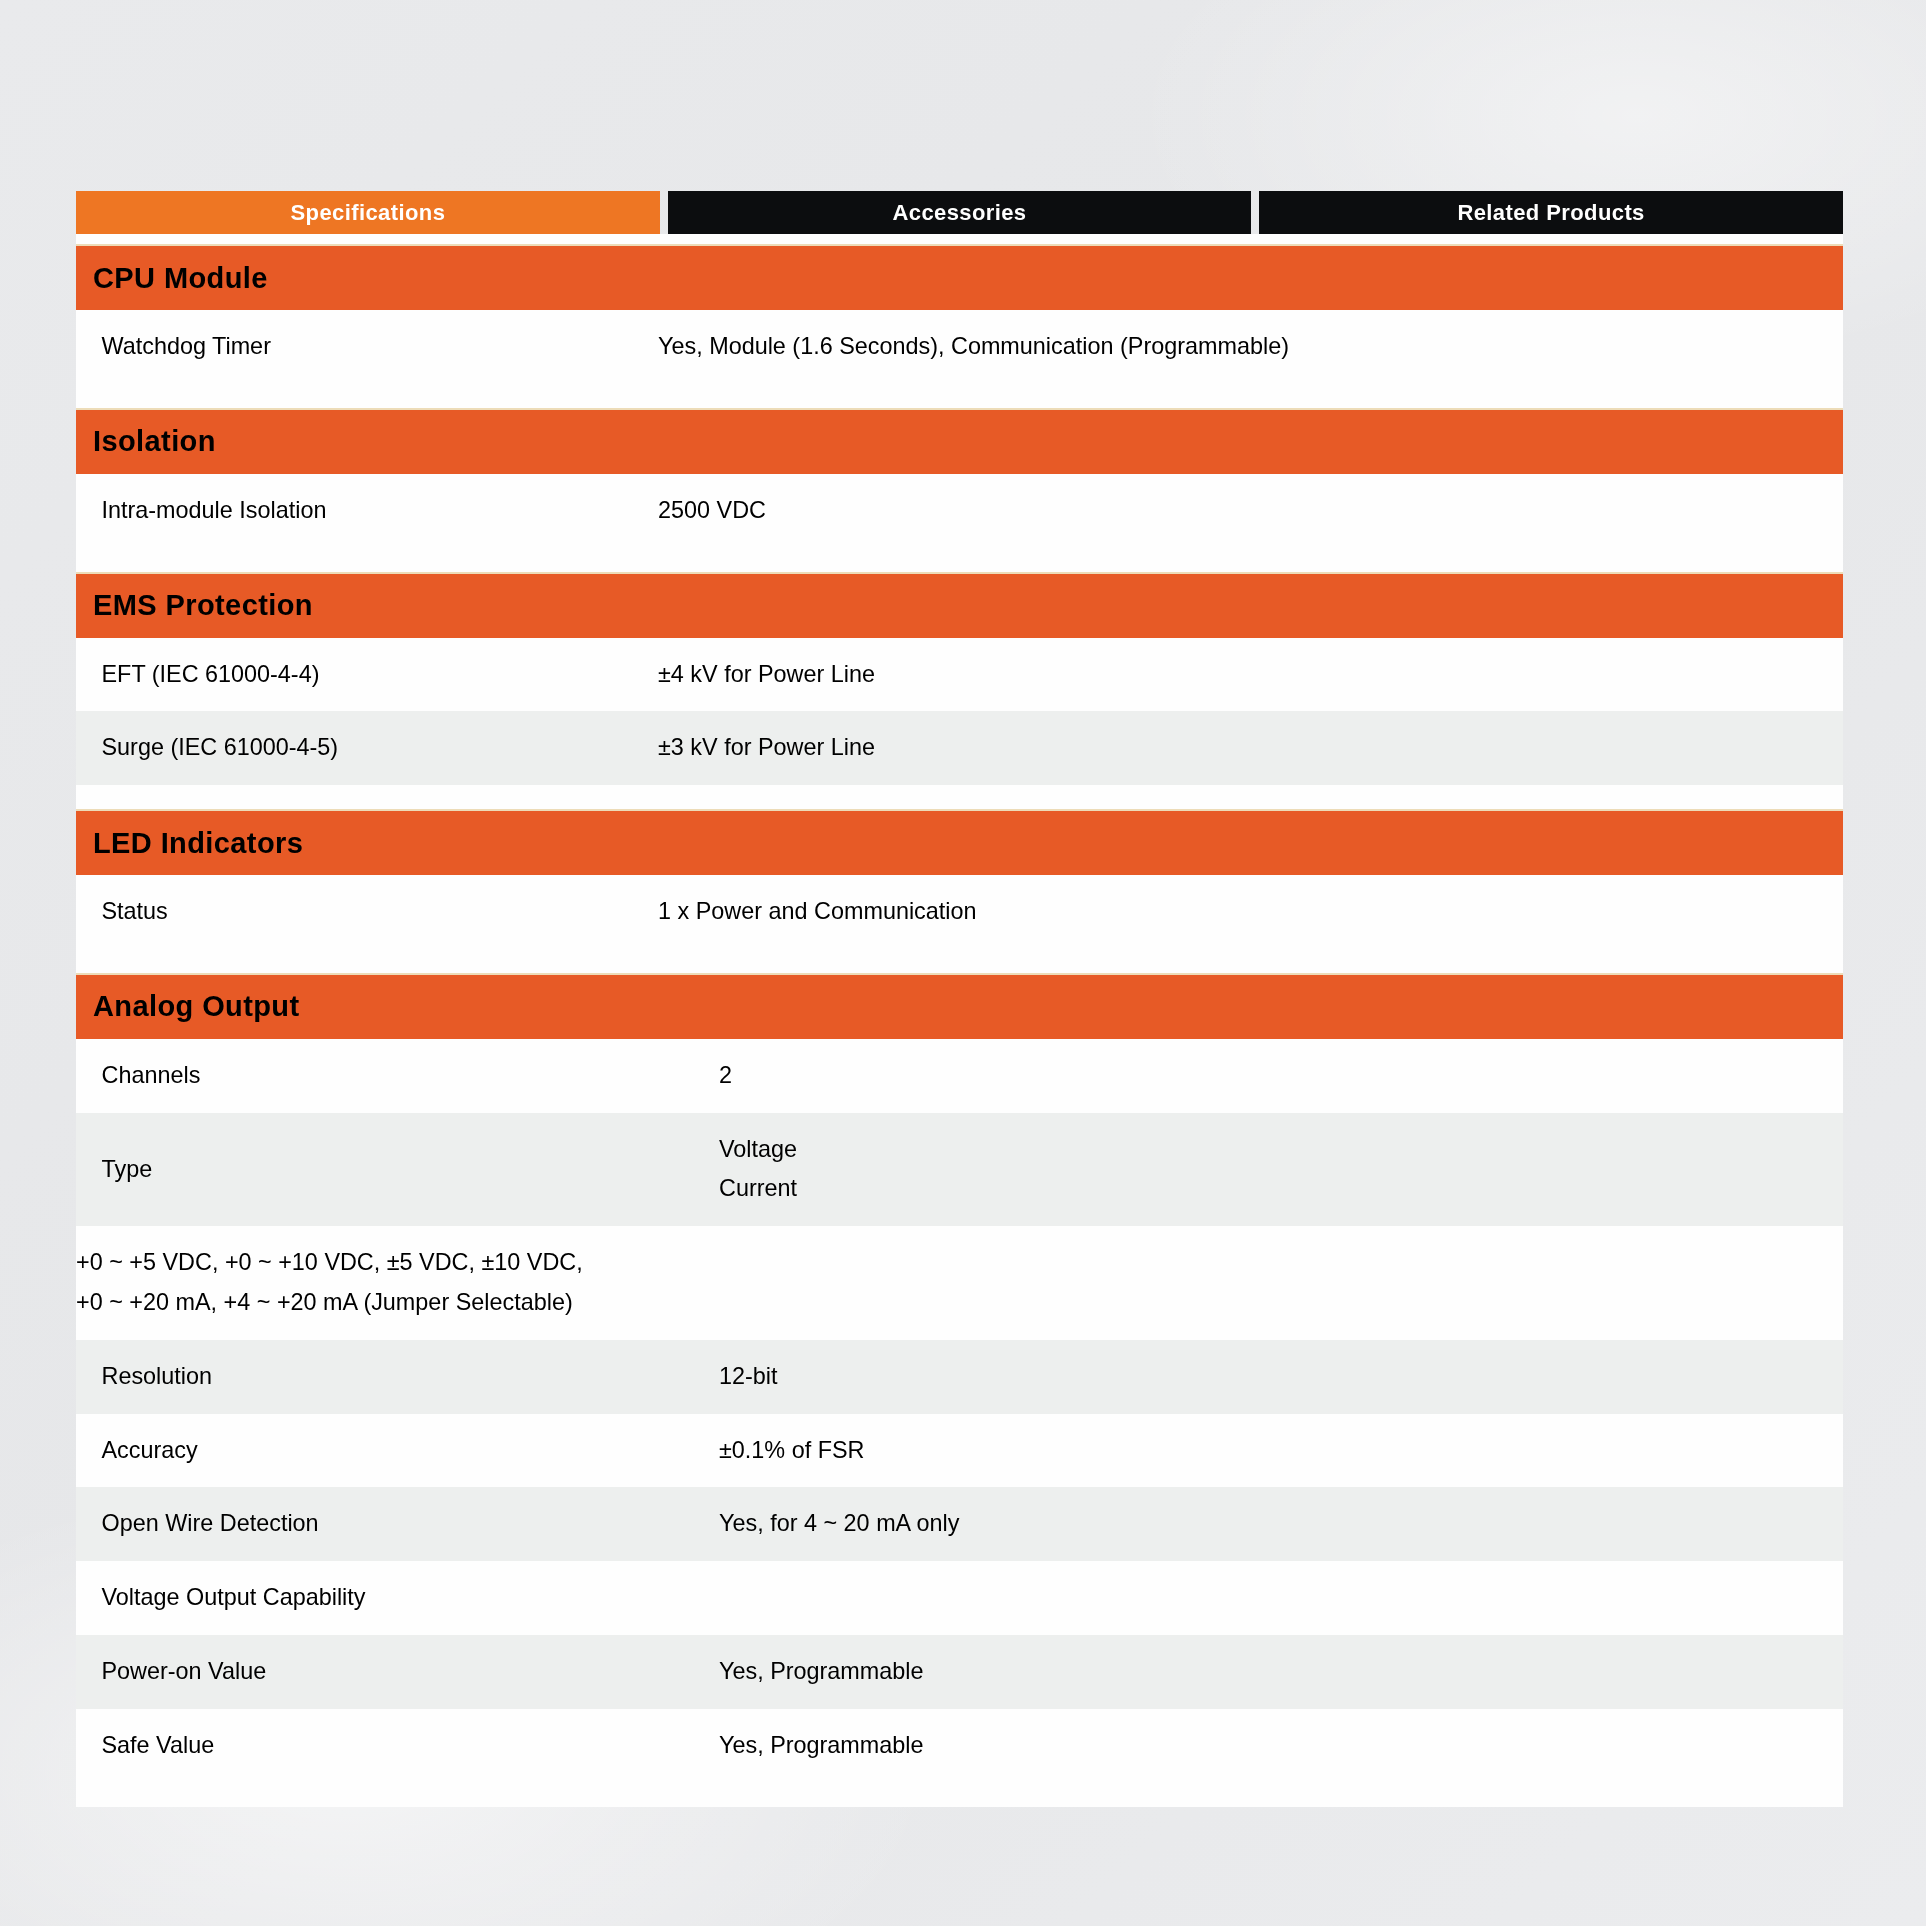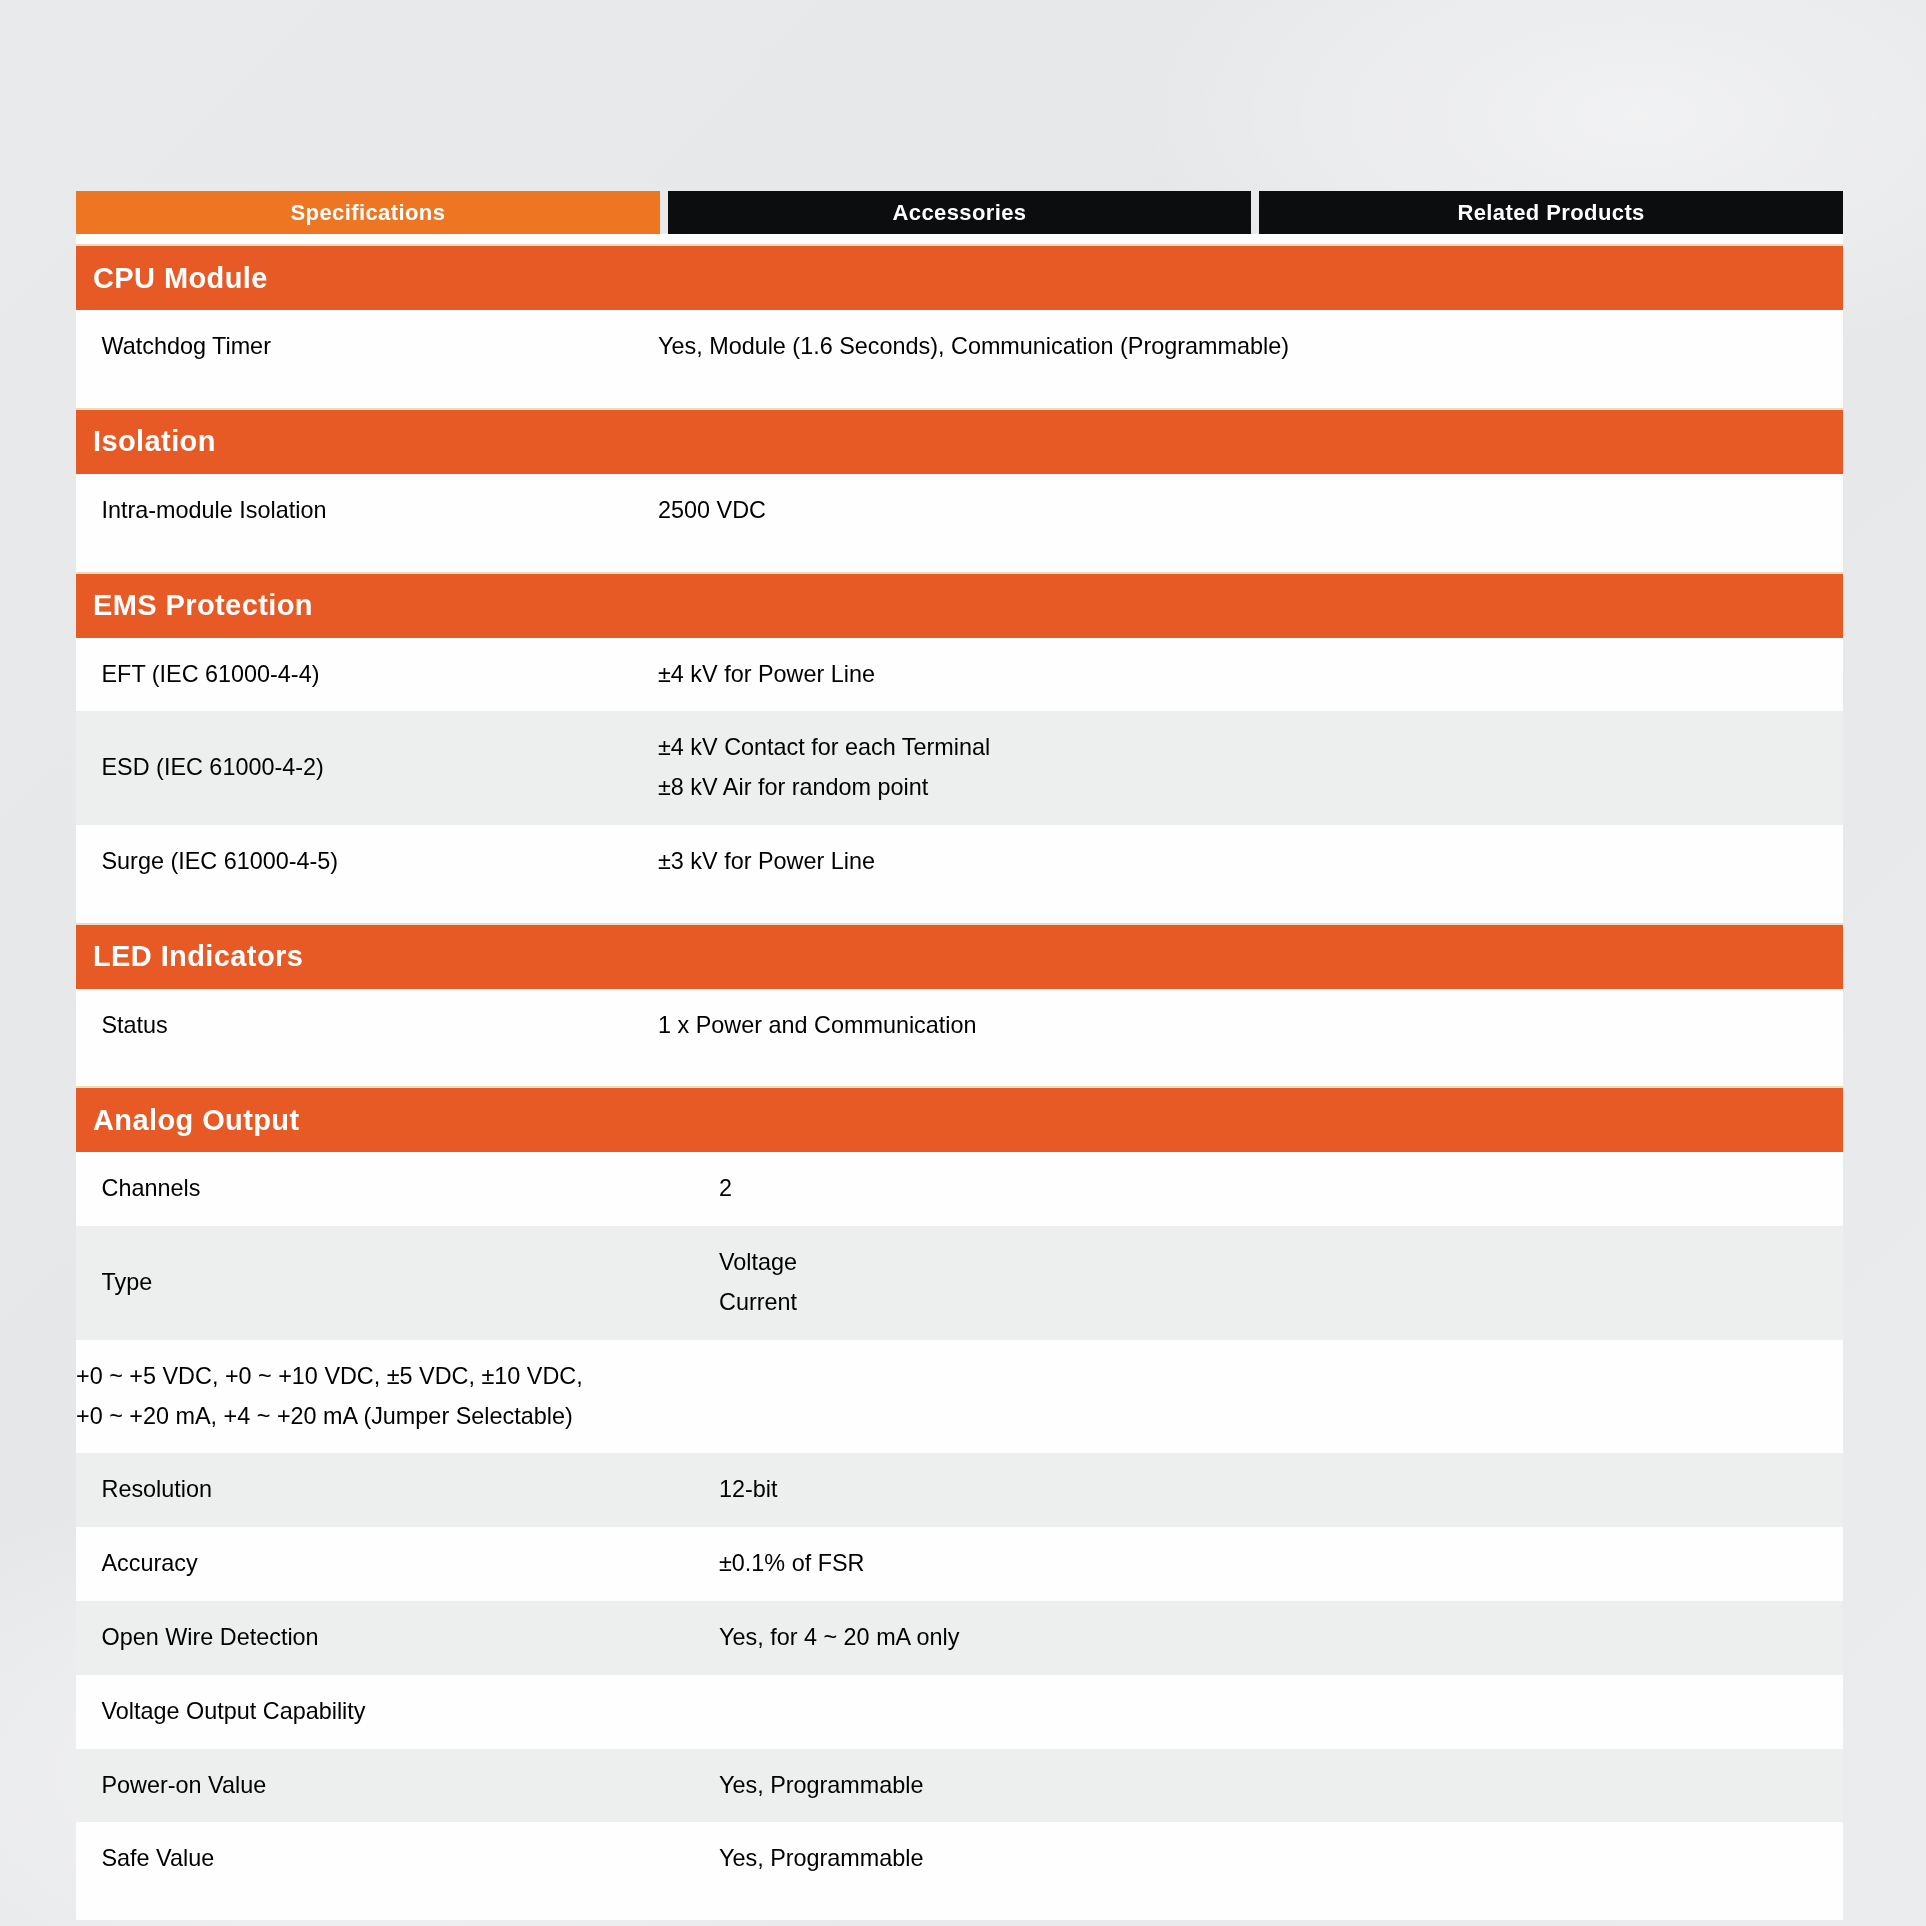--- a/index.html
+++ b/index.html
@@ -53,21 +53,21 @@
   
   .panel {
     background: #fefefe;
     padding-top: 10px;
     margin-top: 0;
   }
   .section-header {
     height: 64px;
     border-top: 2.1px solid #eddcb8;
     background: #e75a26;
-    color: #ffffff;
+    color: #000000;
     font-size: 29px;
     font-weight: bold;
     display: flex;
     align-items: center;
     padding-left: 17px;
     letter-spacing: 0.4px;
   }
   .section-body {
     padding-bottom: 24px;
     background: #fefefe;
@@ -143,27 +143,20 @@
       <section class="spec-section">
         <div class="section-header">EMS Protection</div>
         <div class="section-body">
           <div class="row">
             <div class="cell cell-label">EFT (IEC 61000-4-4)</div>
             <div class="cell cell-value">
               <div class="value-line">±4 kV for Power Line</div>
             </div>
           </div>
           <div class="row">
-            <div class="cell cell-label">ESD (IEC 61000-4-2)</div>
-            <div class="cell cell-value">
-              <div class="value-line">±4 kV Contact for each Terminal</div>
-              <div class="value-line">±8 kV Air for random point</div>
-            </div>
-          </div>
-          <div class="row">
             <div class="cell cell-label">Surge (IEC 61000-4-5)</div>
             <div class="cell cell-value">
               <div class="value-line">±3 kV for Power Line</div>
             </div>
           </div>
         </div>
       </section>
 
       <section class="spec-section">
         <div class="section-header">LED Indicators</div>

